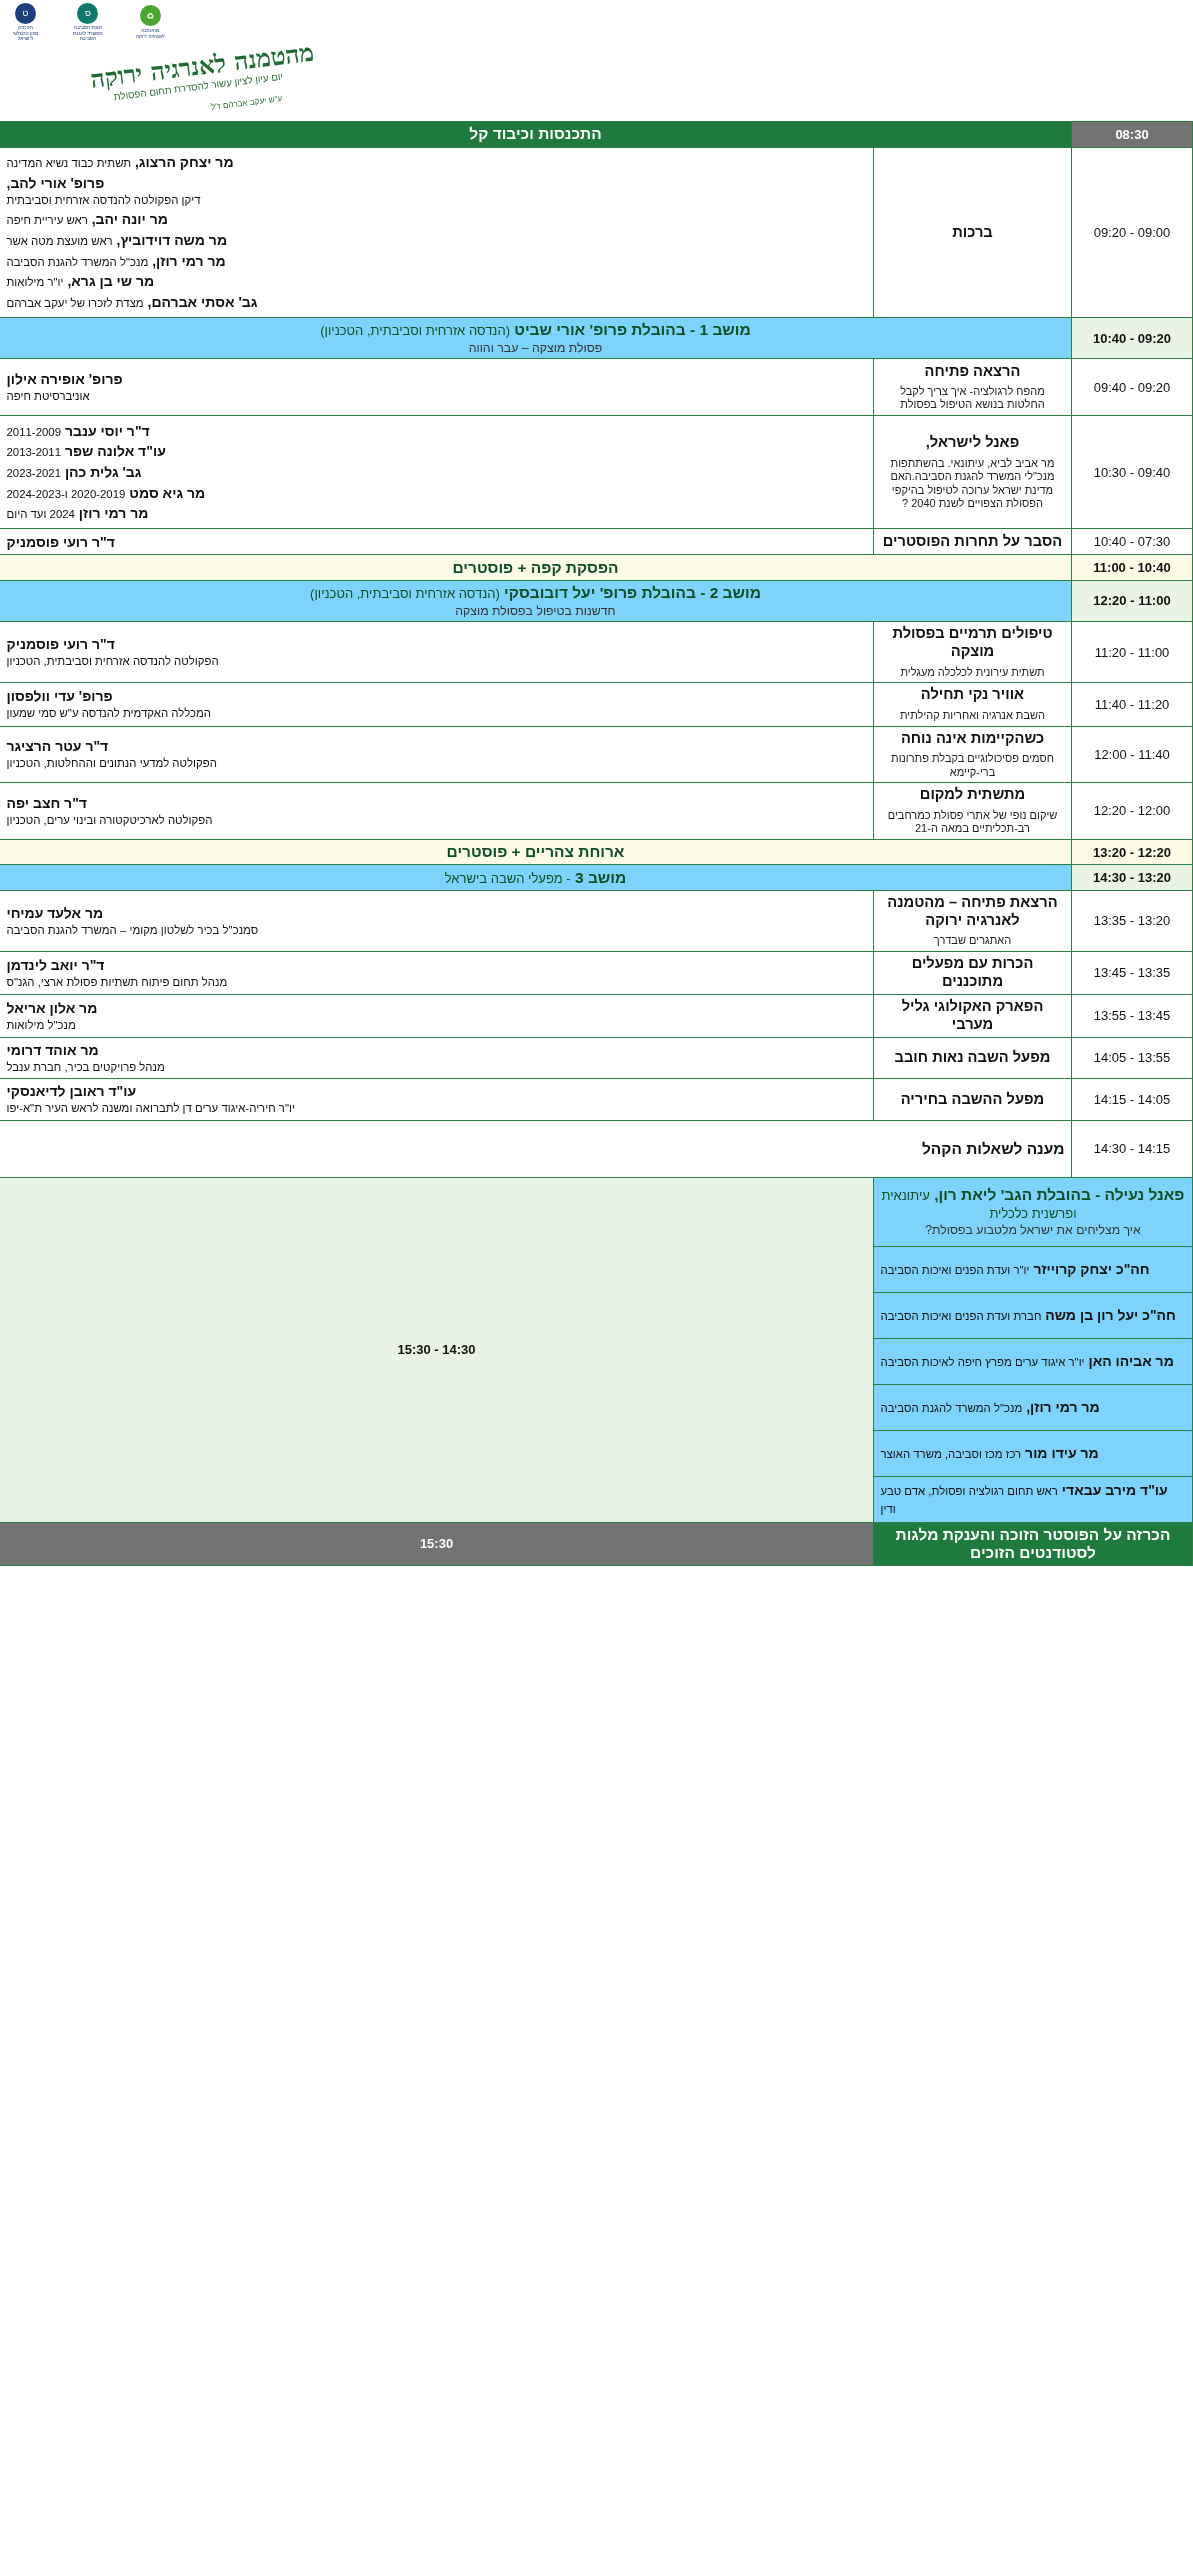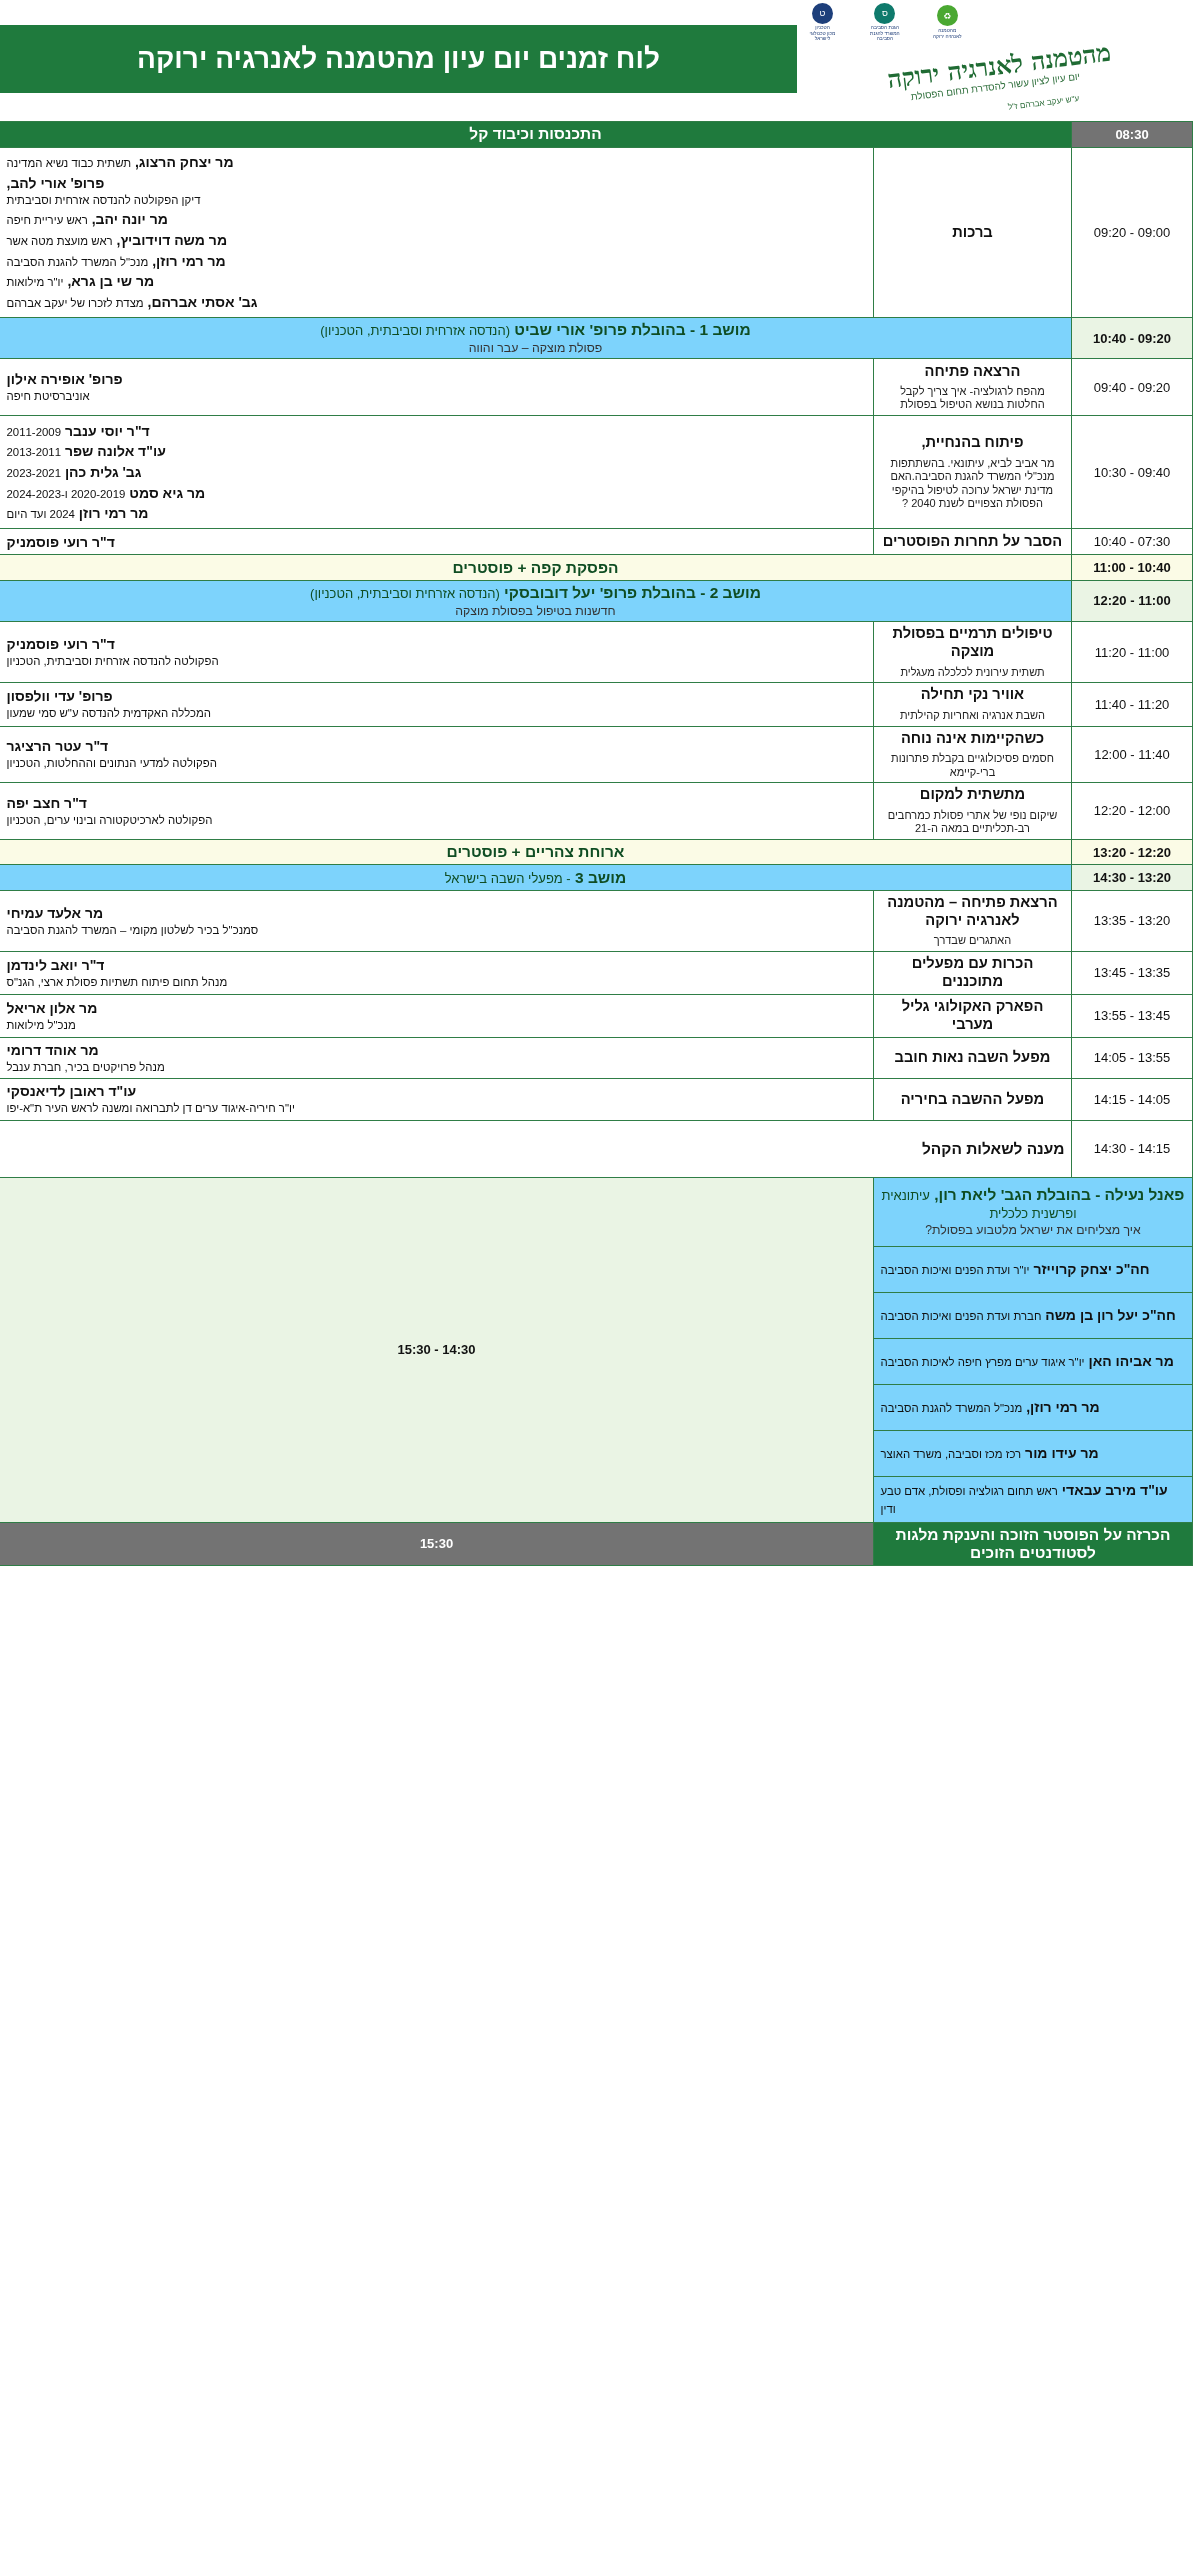--- a/index.html
+++ b/index.html
@@ -193,21 +193,20 @@
     font-size: 15.5px;
     font-weight: bold;
   }
 </style>
 </head>
 <body>
 
 <div class="page">
 
   <div class="header">
-    <div class="header-right">לוח זמנים יום עיון מהטמנה לאנרגיה ירוקה</div>
     <div class="header-left">
       <div class="logos">
         <div class="logo-box">
           <span class="logo-mark navy">ט</span>
           <span>הטכניון<br>מכון טכנולוגי<br>לישראל</span>
         </div>
         <div class="logo-box">
           <span class="logo-mark teal">ס</span>
           <span>הגנת הסביבה<br>המשרד להגנת<br>הסביבה</span>
         </div>
@@ -289,21 +288,21 @@
           <div class="line">
             <span class="nm">פרופ' אופירה אילון</span>
             <span class="line2">אוניברסיטת חיפה</span>
           </div>
         </td>
       </tr>
 
       <tr>
         <td class="time">09:40 - 10:30</td>
         <td class="topic">
-          <span>פיתוח בהנחיית,</span>
+          <span>פאנל לישראל,</span>
           <span class="sub">מר אביב לביא, עיתונאי. בהשתתפות מנכ"לי המשרד להגנת הסביבה.האם מדינת ישראל ערוכה לטיפול בהיקפי הפסולת הצפויים לשנת 2040 ?</span>
         </td>
         <td class="speaker">
           <div class="line">
             <span class="nm">ד"ר יוסי ענבר</span>
             <span class="role">2011-2009</span>
           </div>
           <div class="line">
             <span class="nm">עו"ד אלונה שפר</span>
             <span class="role">2013-2011</span>

